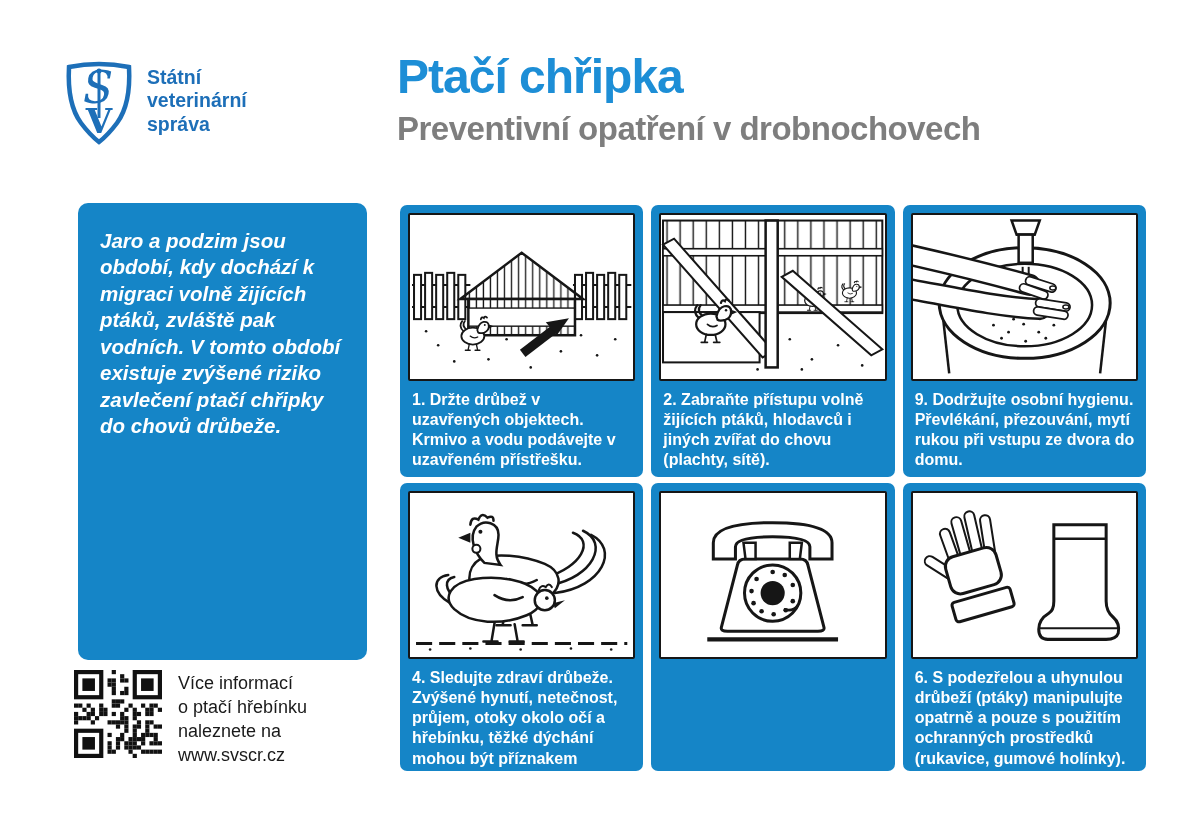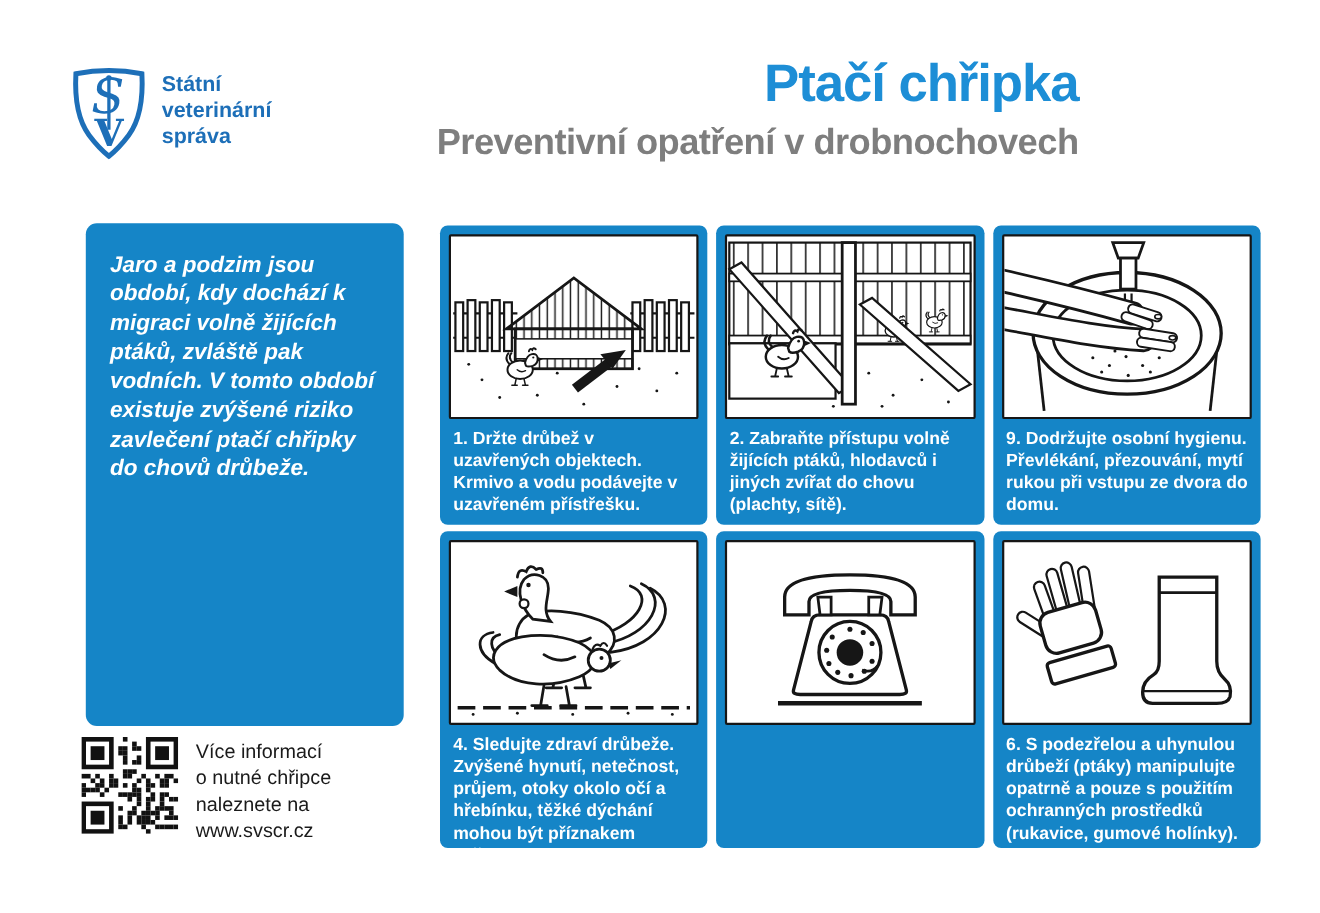--- a/index.html
+++ b/index.html
@@ -3,21 +3,21 @@
 <meta charset="utf-8">
 <style>
   html,body{margin:0;padding:0;background:#fff;}
   body{font-family:"Liberation Sans",sans-serif;}
   .poster{position:relative;width:1200px;height:830px;background:#fff;overflow:hidden;}
 
   
   .logo{position:absolute;left:64px;top:58px;display:flex;align-items:flex-start;}
   .org{color:var(--logo_blue);font-weight:bold;font-size:19.5px;line-height:1.2;margin-left:13px;padding-top:8px;}
   .title-block{position:absolute;left:397px;top:52px;}
-  .title{color:var(--title_blue);font-size:48px;font-weight:bold;letter-spacing:-1px;line-height:1.05;margin:0;text-align:right;}
+  .title{color:var(--title_blue);font-size:48px;font-weight:bold;letter-spacing:-1px;line-height:1.05;margin:0;}
   .subtitle{color:var(--subtitle_gray);font-size:33px;font-weight:bold;letter-spacing:-0.5px;margin-top:8px;}
 
   
   .intro{position:absolute;left:78px;top:203px;width:289px;height:457px;background:var(--brand_blue);
          border-radius:10px;box-sizing:border-box;padding:25px 18px 0 22px;color:#fff;font-weight:bold;
          font-size:20.5px;line-height:1.29;font-style:italic;}
   .intro p{margin:0;}
   .intro p + p{margin-top:27px;}
 
   
@@ -204,21 +204,21 @@
         <rect x="8" y="8" width="12" height="12" fill="#111"></rect>
         <rect x="56" y="0" width="28" height="28" fill="#111"></rect>
         <rect x="60" y="4" width="20" height="20" fill="#fff"></rect>
         <rect x="64" y="8" width="12" height="12" fill="#111"></rect>
         <rect x="0" y="56" width="28" height="28" fill="#111"></rect>
         <rect x="4" y="60" width="20" height="20" fill="#fff"></rect>
         <rect x="8" y="64" width="12" height="12" fill="#111"></rect>
       </svg>
     <div class="moreinfo-text">
       <div>Více informací</div>
-      <div>o nutné chřipce</div>
+      <div>o ptačí hřebínku</div>
       <div>naleznete na</div>
       <div>www.svscr.cz</div>
     </div>
   </div>
 
   <div class="cards">
 
     <div class="card">
       <div class="card-art">
         <svg viewBox="0 0 222 156" preserveAspectRatio="xMidYMid meet">

